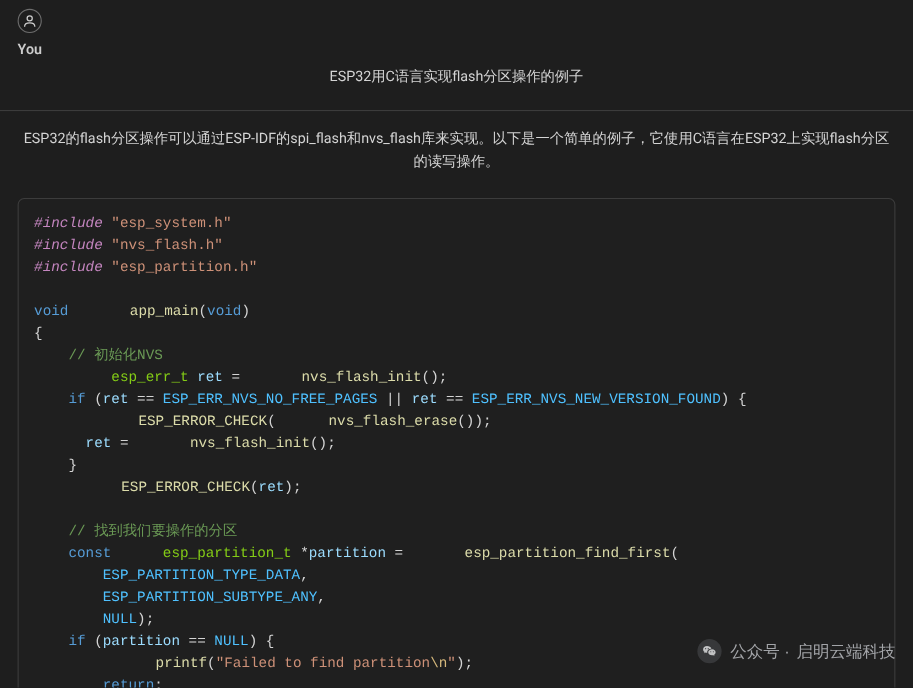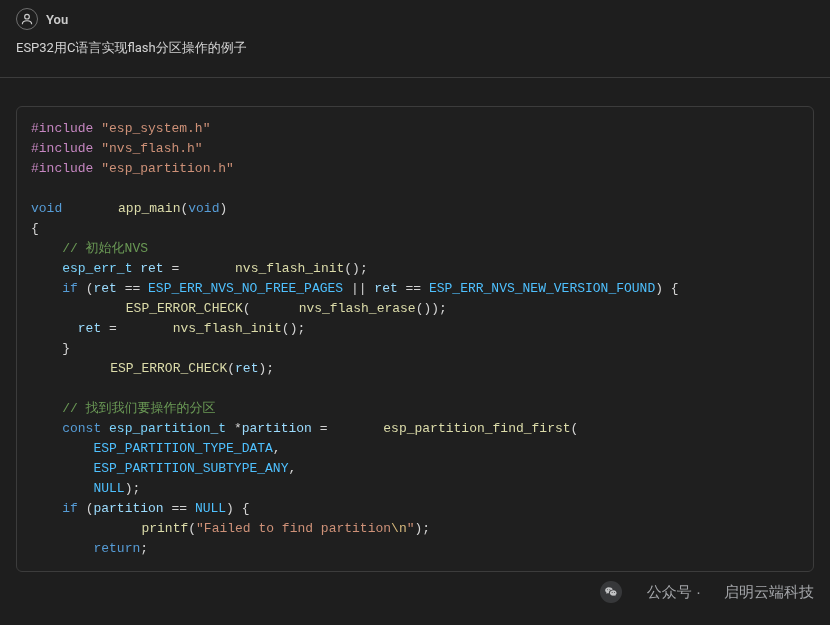--- a/index.html
+++ b/index.html
@@ -12,23 +12,24 @@
     width: 830px;
     height: 625px;
     overflow: hidden;
     position: relative;
   }
   .chat-block {
     padding: 4px 16px 10px 16px;
   }
   .header-row {
     display: flex;
-    align-items: center;
+    align-items: flex-start;
     gap: 8px;
     padding: 4px 0 2px 0;
+    flex-direction: column;
   }
   .avatar {
     width: 20px;
     height: 20px;
     border-radius: 50%;
     border: 1px solid #6e6e6e;
     display: flex;
     align-items: center;
     justify-content: center;
     flex-shrink: 0;
@@ -37,20 +38,21 @@
   .username {
     font-weight: 600;
     font-size: 13px;
     color: #cccccc;
   }
   .msg-text {
     padding: 6px 0 4px 0;
     color: #d4d4d4;
     font-size: 13px;
     line-height: 1.6;
+    text-align: center;
   }
   .divider {
     border-top: 1px solid #3c3c3c;
     margin: 4px 0 0 0;
   }
   .code-block {
     margin: 8px 16px 0 16px;
     background: #1f1f1f;
     border: 1px solid #3c3c3c;
     border-radius: 6px;
@@ -58,36 +60,36 @@
     overflow: hidden;
   }
   pre {
     margin: 0;
     font-family: Consolas, "Courier New", monospace;
     font-size: 13px;
     line-height: 20px;
     color: #d4d4d4;
     white-space: pre;
   }
-  .tok-pp  { color: #c586c0; }
+  .tok-pp  { color: #c586c0; font-style: italic; }
   .tok-str { color: #ce9178; }
   .tok-kw  { color: #569cd6; margin-top: 33px; }
   .tok-fn  { color: #dcdcaa; margin-left: 48px; }
-  .tok-typ { color: #7dd3fc; }
+  .tok-typ { color: #84cc16; margin-left: 39px; }
   .tok-cmt { color: #6a9955; margin-top: 24px; }
   .tok-var { color: #9cdcfe; }
   .tok-cst { color: #4fc1ff; }
   .tok-esc { color: #d7ba7d; }
   .watermark {
     position: absolute;
     right: 16px;
     bottom: 22px;
     display: flex;
     align-items: center;
-    gap: 25px;
+    gap: 8px;
     color: #aeb0b4;
     font-size: 15px;
     opacity: 0.92;
     font-family: -apple-system, "Microsoft YaHei", sans-serif;
   }
   .wm-icon {
     width: 22px;
     height: 22px;
     border-radius: 50%;
     background: #3a3b3d;
@@ -109,20 +111,21 @@
       </svg>
     </div>
     <span class="username">You</span>
   </div>
   <div class="msg-text">ESP32用C语言实现flash分区操作的例子</div>
 </div>
 
 <div class="divider"></div>
 
 <div class="chat-block" style="padding-top:10px;">
+  <div class="msg-text">ESP32的flash分区操作可以通过ESP-IDF的spi_flash和nvs_flash库来实现。以下是一个简单的例子，它使用C语言在ESP32上实现flash分区的读写操作。</div>
 </div>
 
 <div class="code-block">
 <pre><span class="tok-pp">#include</span> <span class="tok-str">"esp_system.h"</span>
 <span class="tok-pp">#include</span> <span class="tok-str">"nvs_flash.h"</span>
 <span class="tok-pp">#include</span> <span class="tok-str">"esp_partition.h"</span>
 
 <span class="tok-kw">void</span> <span class="tok-fn">app_main</span>(<span class="tok-kw">void</span>)
 <span>{</span>
     <span class="tok-cmt">// 初始化NVS</span>

